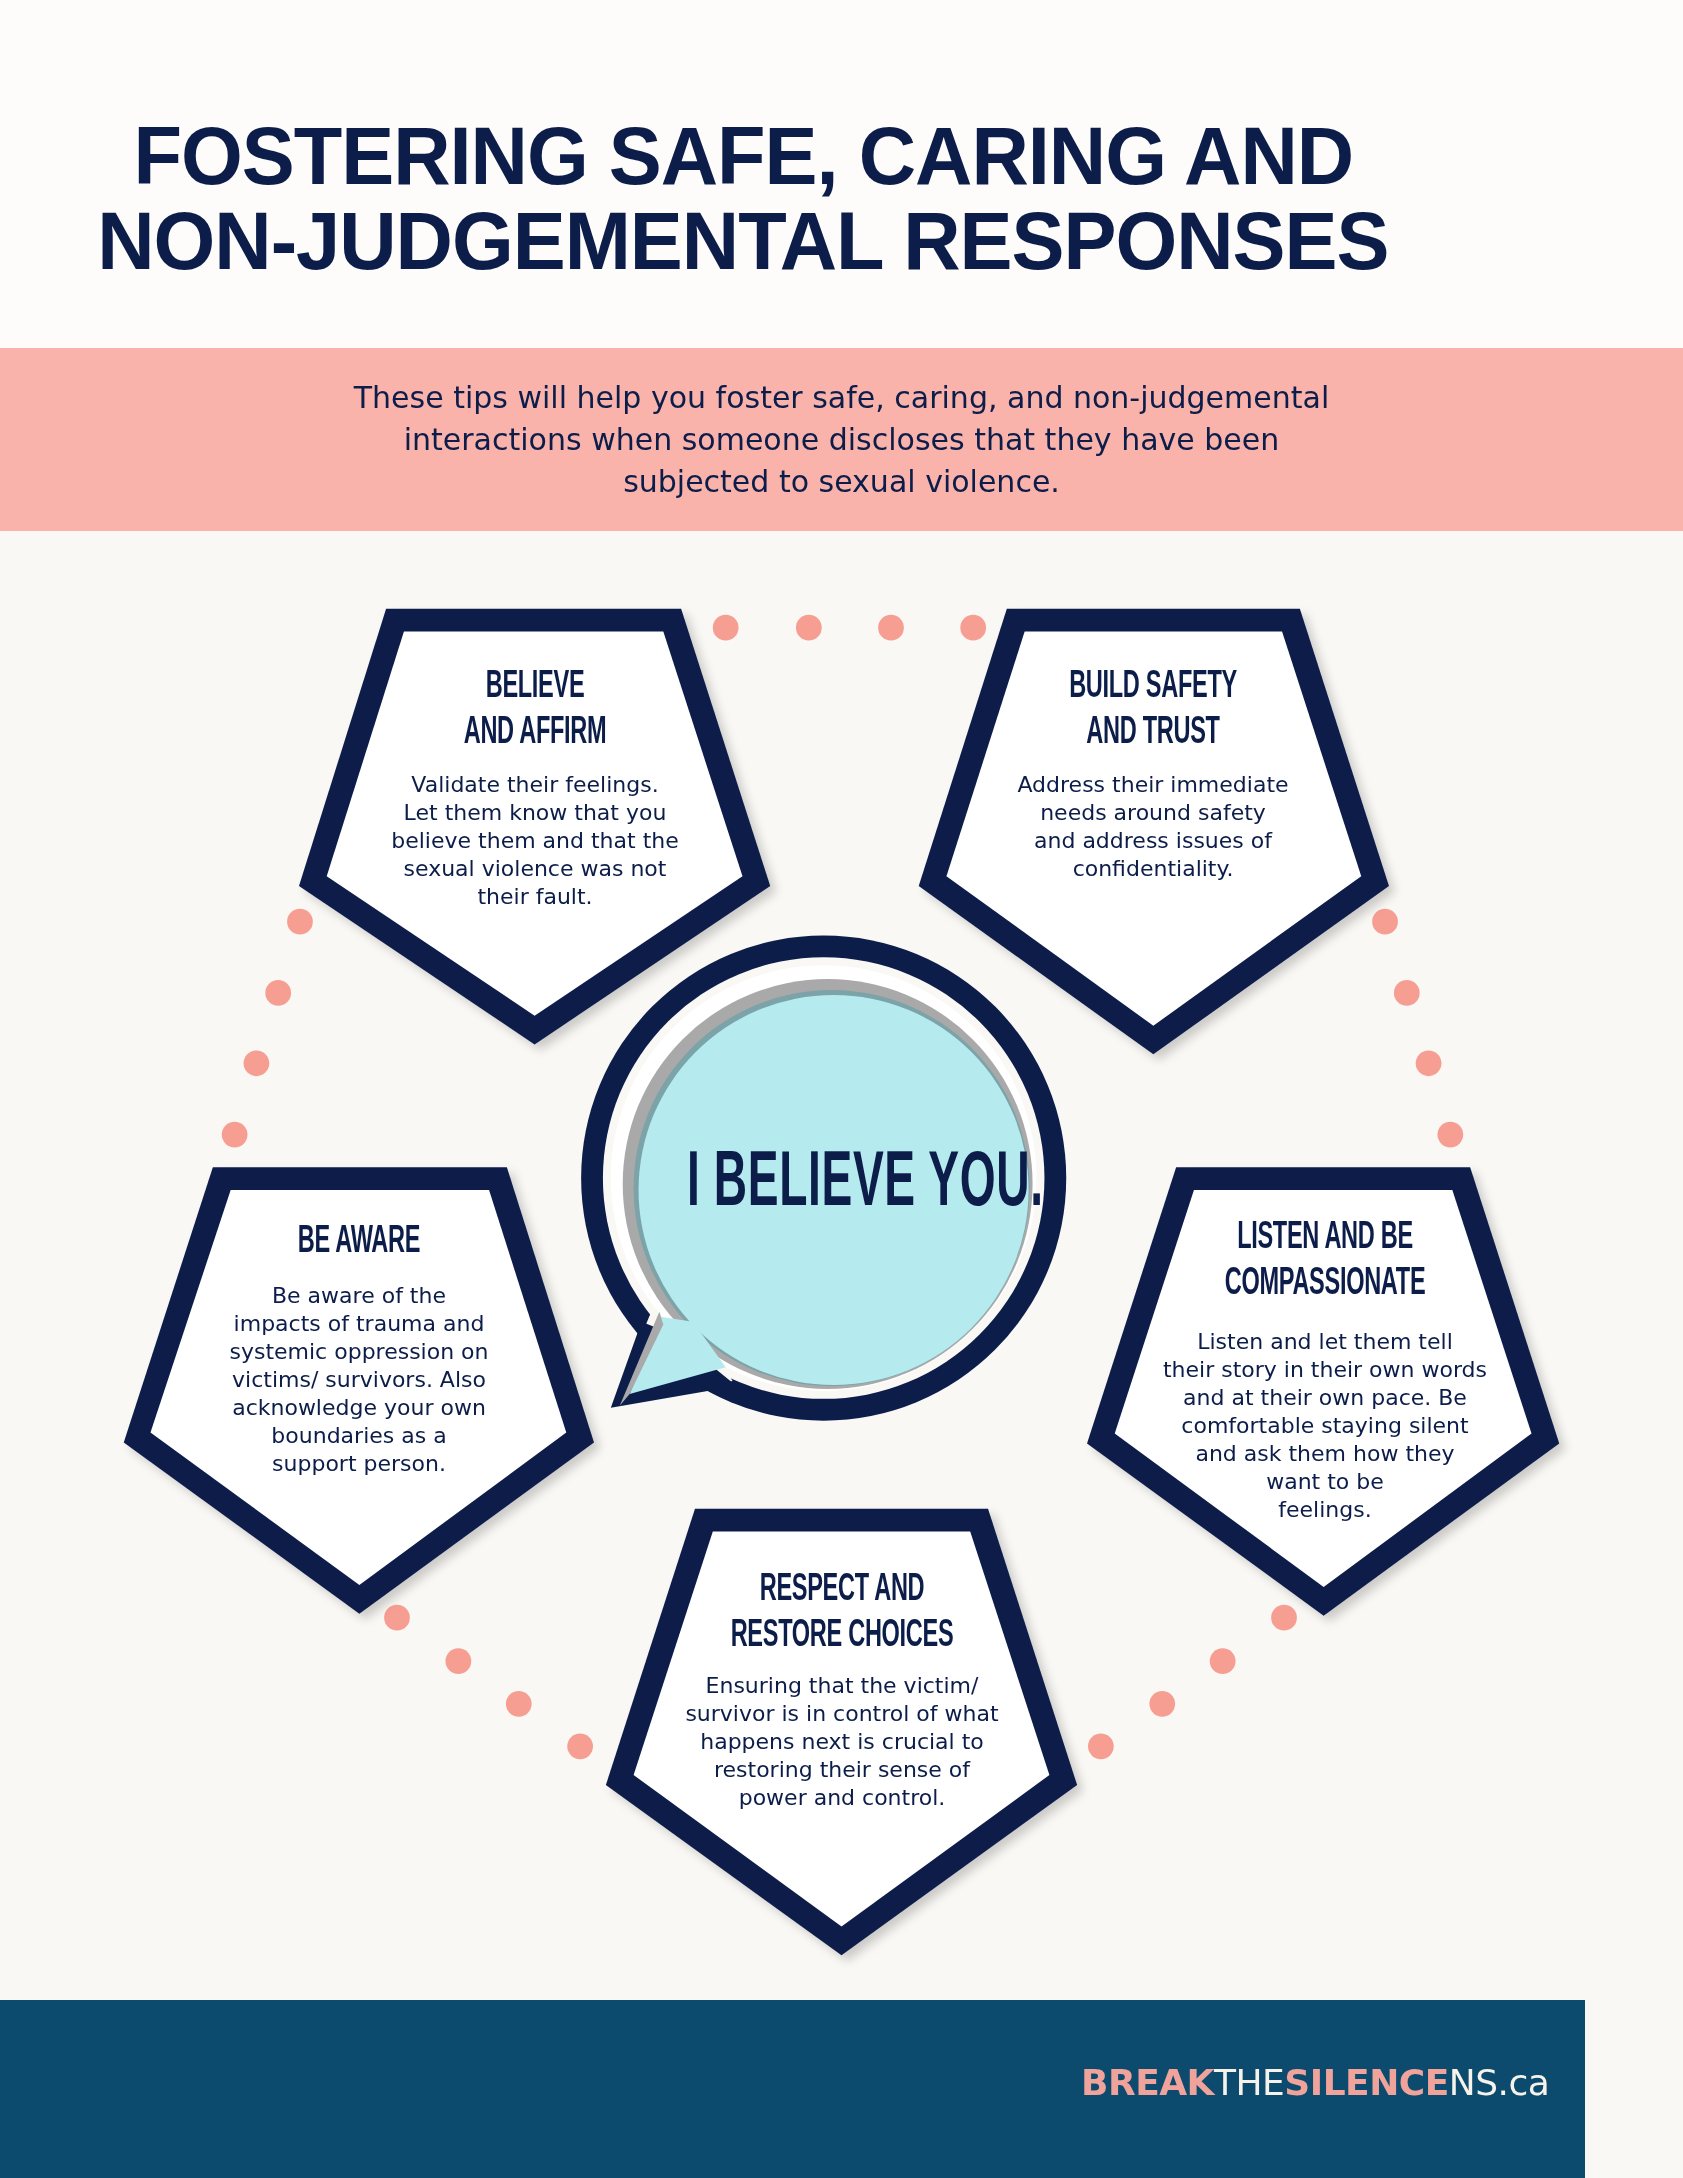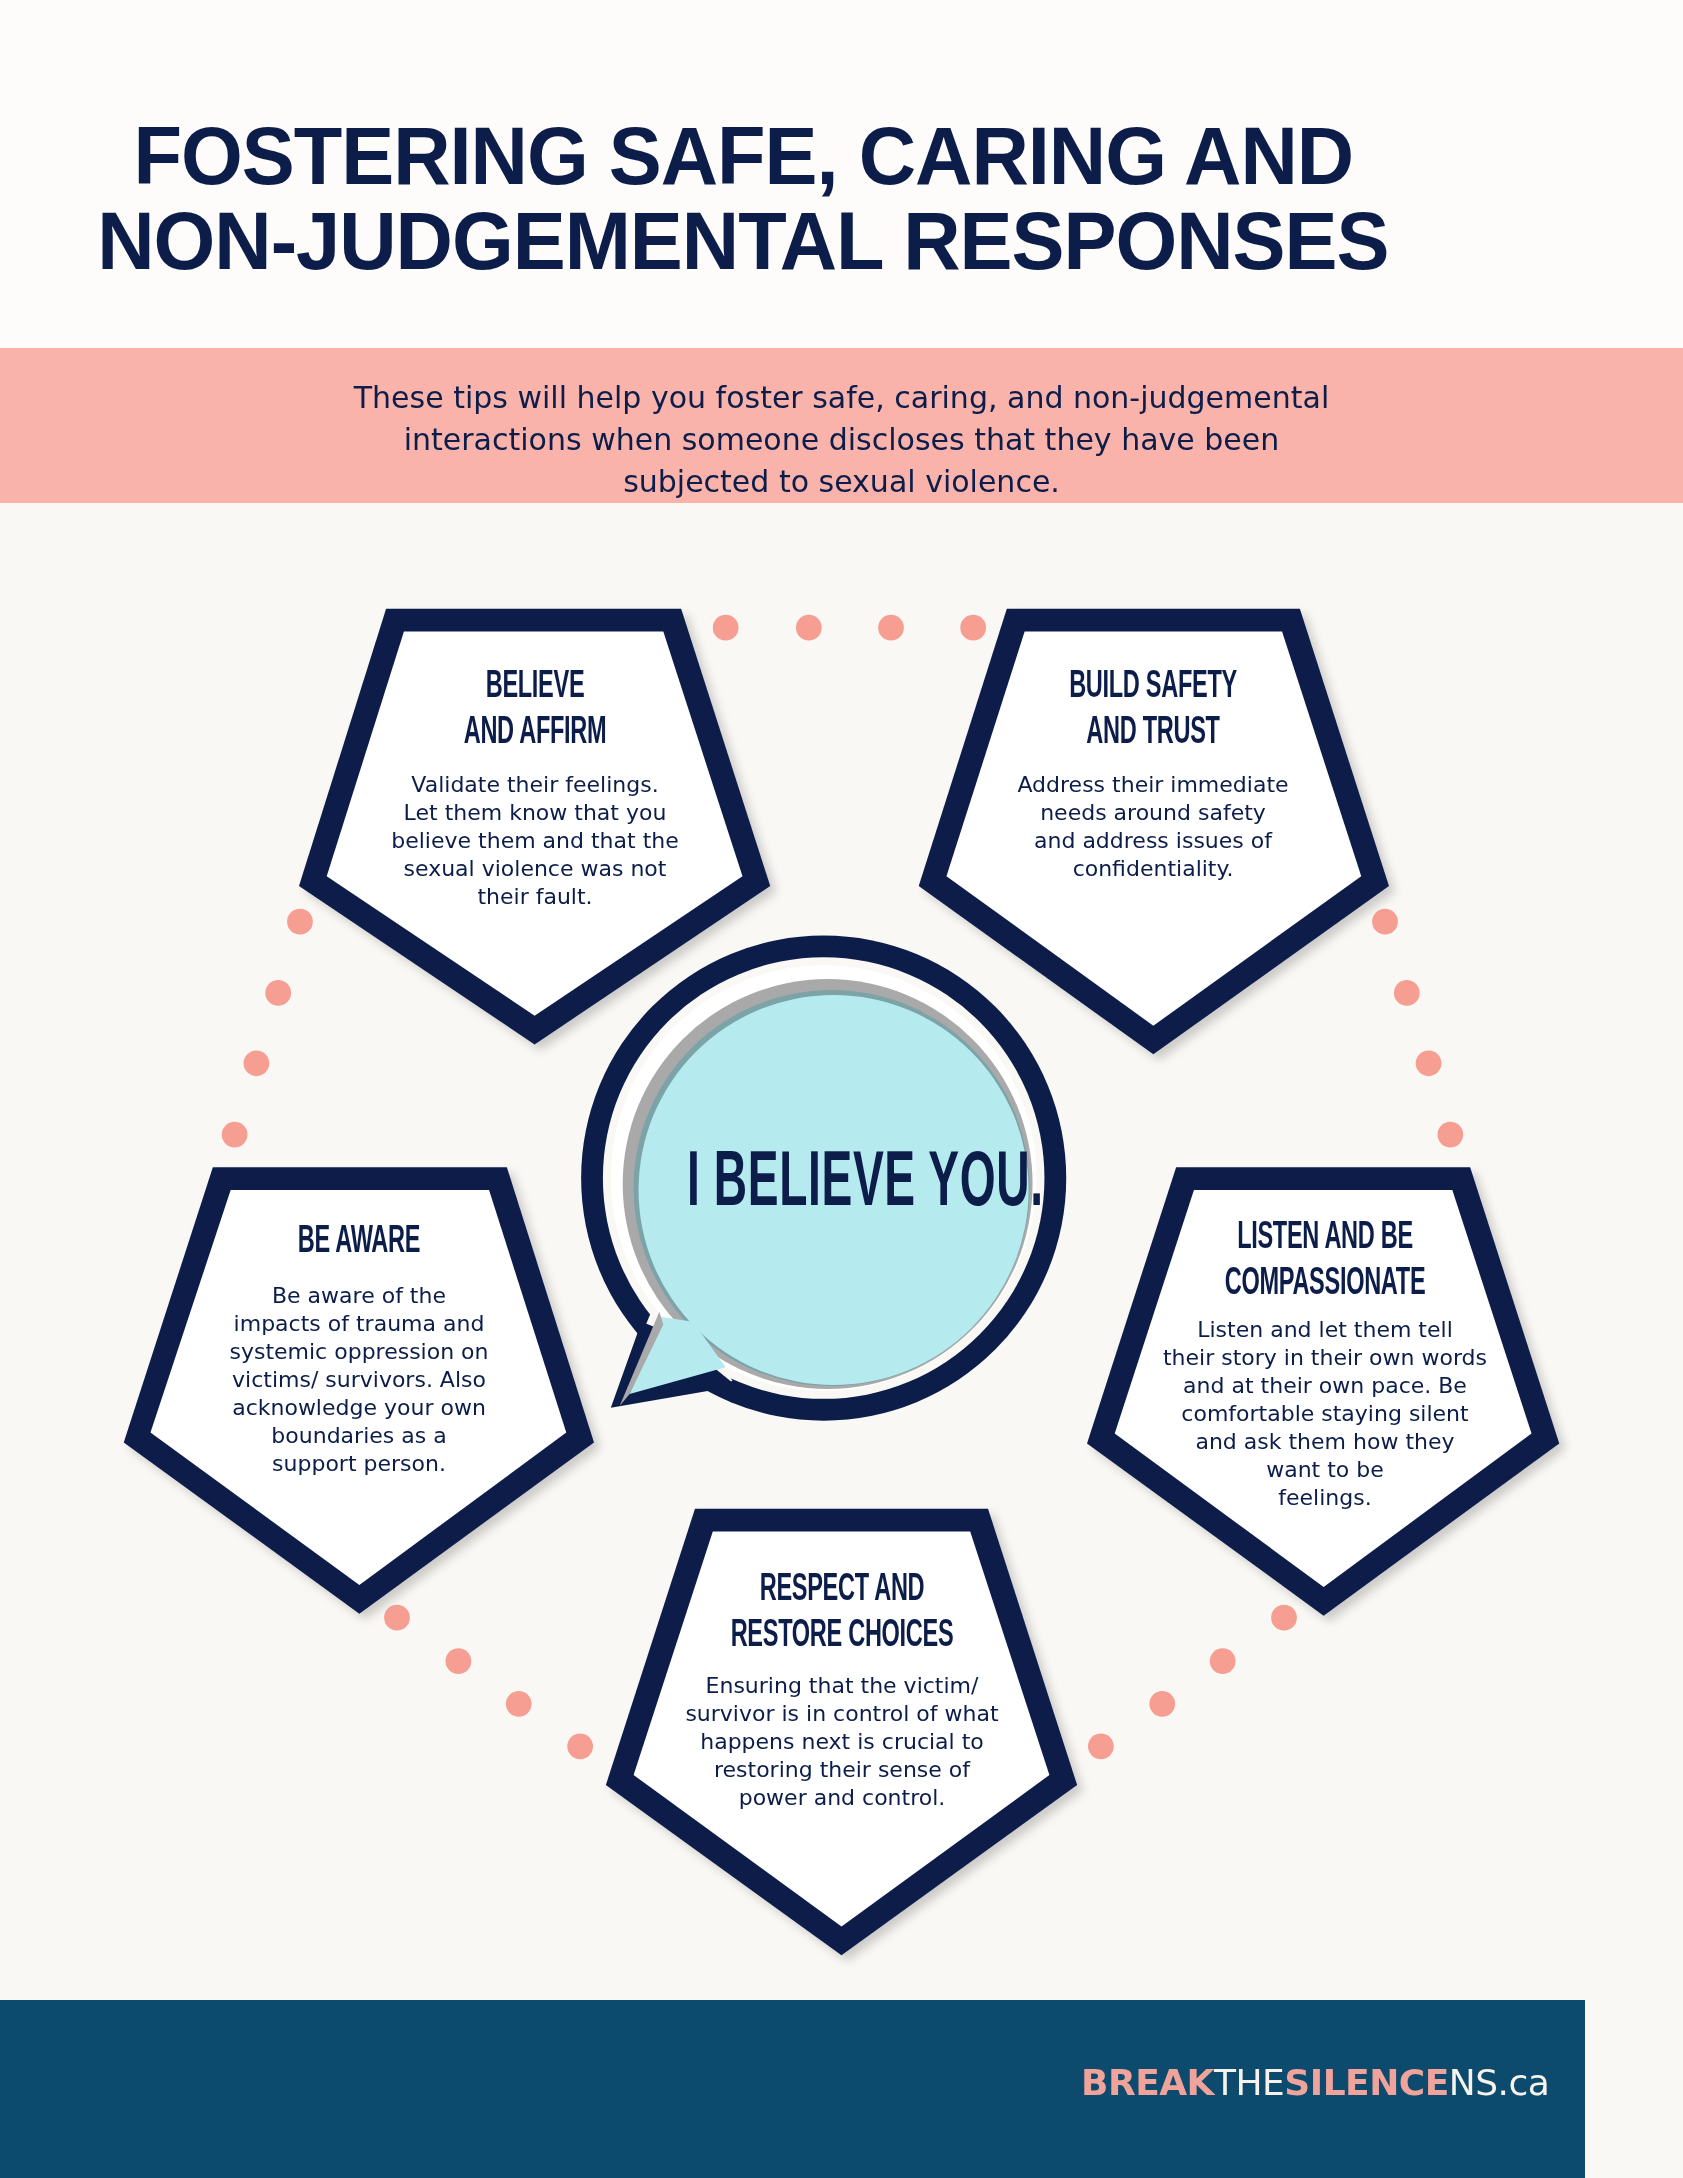--- a/index.html
+++ b/index.html
@@ -15,21 +15,21 @@
   }
   .title {
     position: absolute; left: 0; width: 1486px; text-align: center;
     font-family: "Liberation Sans", sans-serif; font-weight: 700;
     font-size: 81px; line-height: 85px; color: #0c1d4a;
     letter-spacing: -1px;
   }
   .title .line { display: block; white-space: nowrap; }
   .title .line span { display: inline-block; transform-origin: center; }
   .intro {
-    position: absolute; left: 0; top: 348px; width: 1683px; height: 155px;
+    position: absolute; left: 0; top: 348px; width: 1683px; height: 183px;
     background: #f9b3ab;
   }
   .intro-text {
     position: absolute; left: 198px; width: 1287px; top: 29px;
     text-align: center; font-family: "DejaVu Sans", sans-serif; font-weight: 500;
     font-size: 30px; line-height: 42px; color: #0c1d4a;
   }
   .intro-text span { display: block; white-space: nowrap; }
   .diagram { position: absolute; left: 0; top: 0; width: 1683px; height: 2178px; }
   .card-text {
@@ -190,21 +190,21 @@
     <span>boundaries as a</span>
     <span>support person.</span>
   </div>
 </div>
 
 <div class="card-text" style="left:1122px;top:1212px;width:406px;">
   <div class="card-heading">
     <span>LISTEN AND BE</span>
     <span>COMPASSIONATE</span>
   </div>
-  <div class="card-body" style="margin-top:12px;">
+  <div class="card-body" style="margin-top:24px;">
     <span>Listen and let them tell</span>
     <span>their story in their own words</span>
     <span>and at their own pace. Be</span>
     <span>comfortable staying silent</span>
     <span>and ask them how they</span>
     <span>want to be</span>
     <span>feelings.</span>
   </div>
 </div>
 

